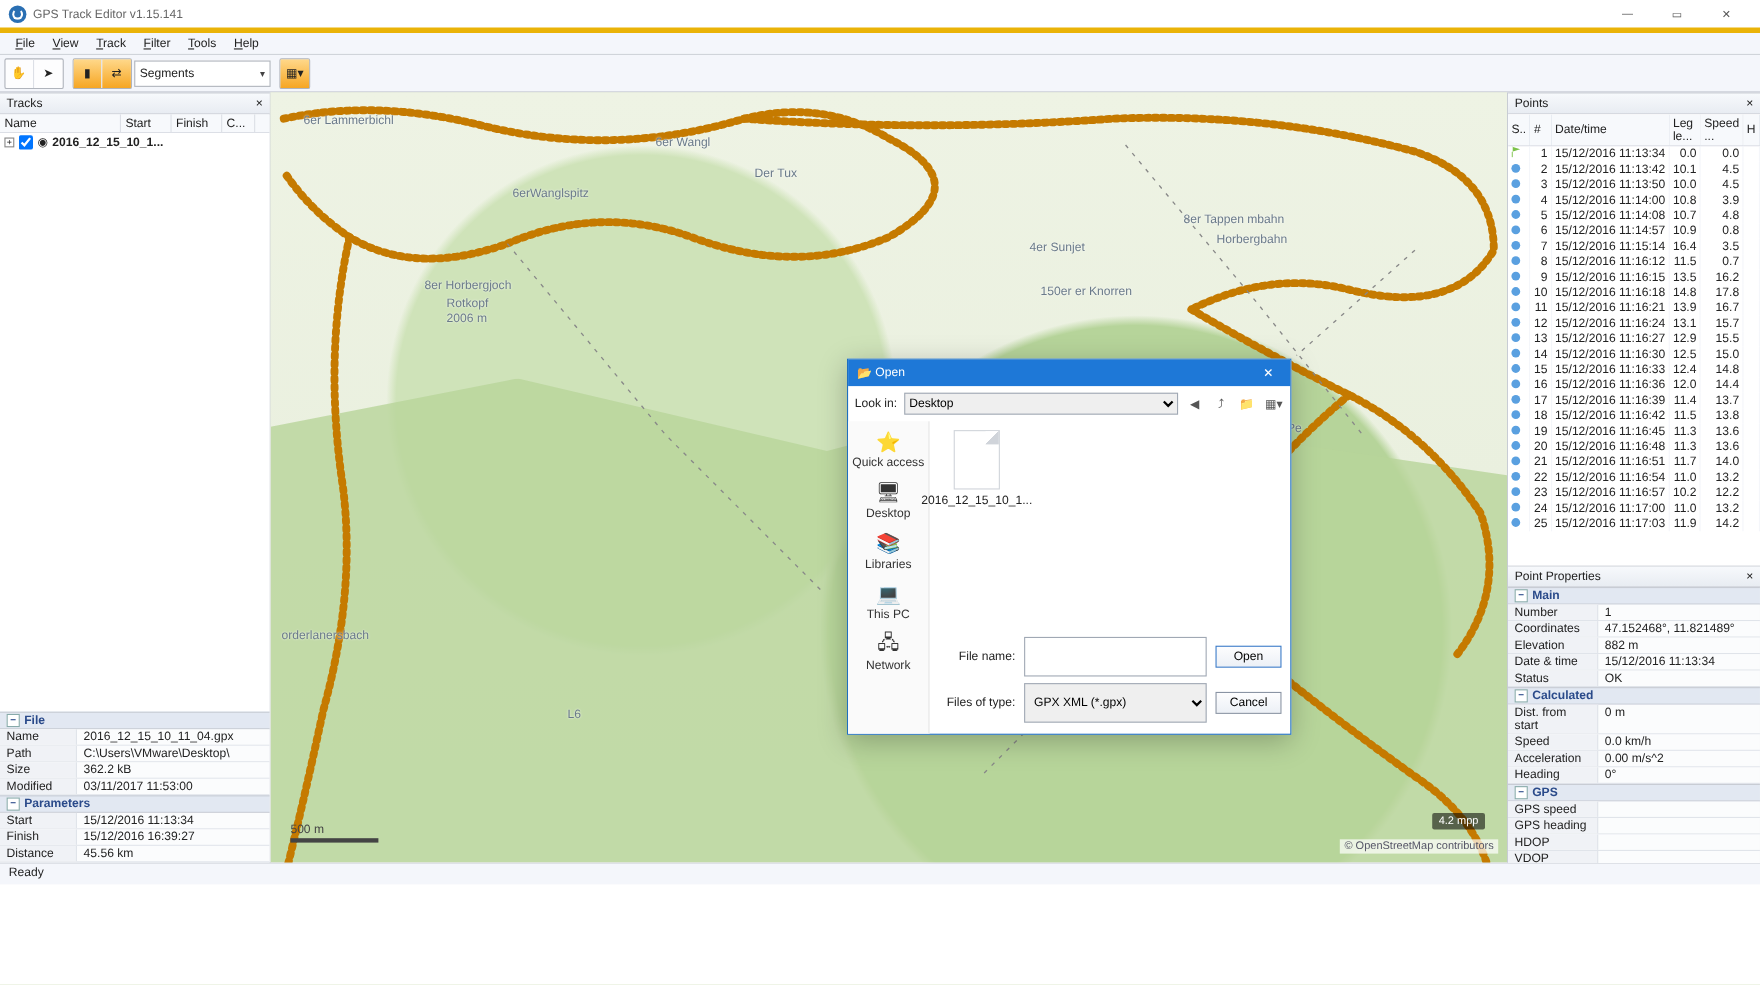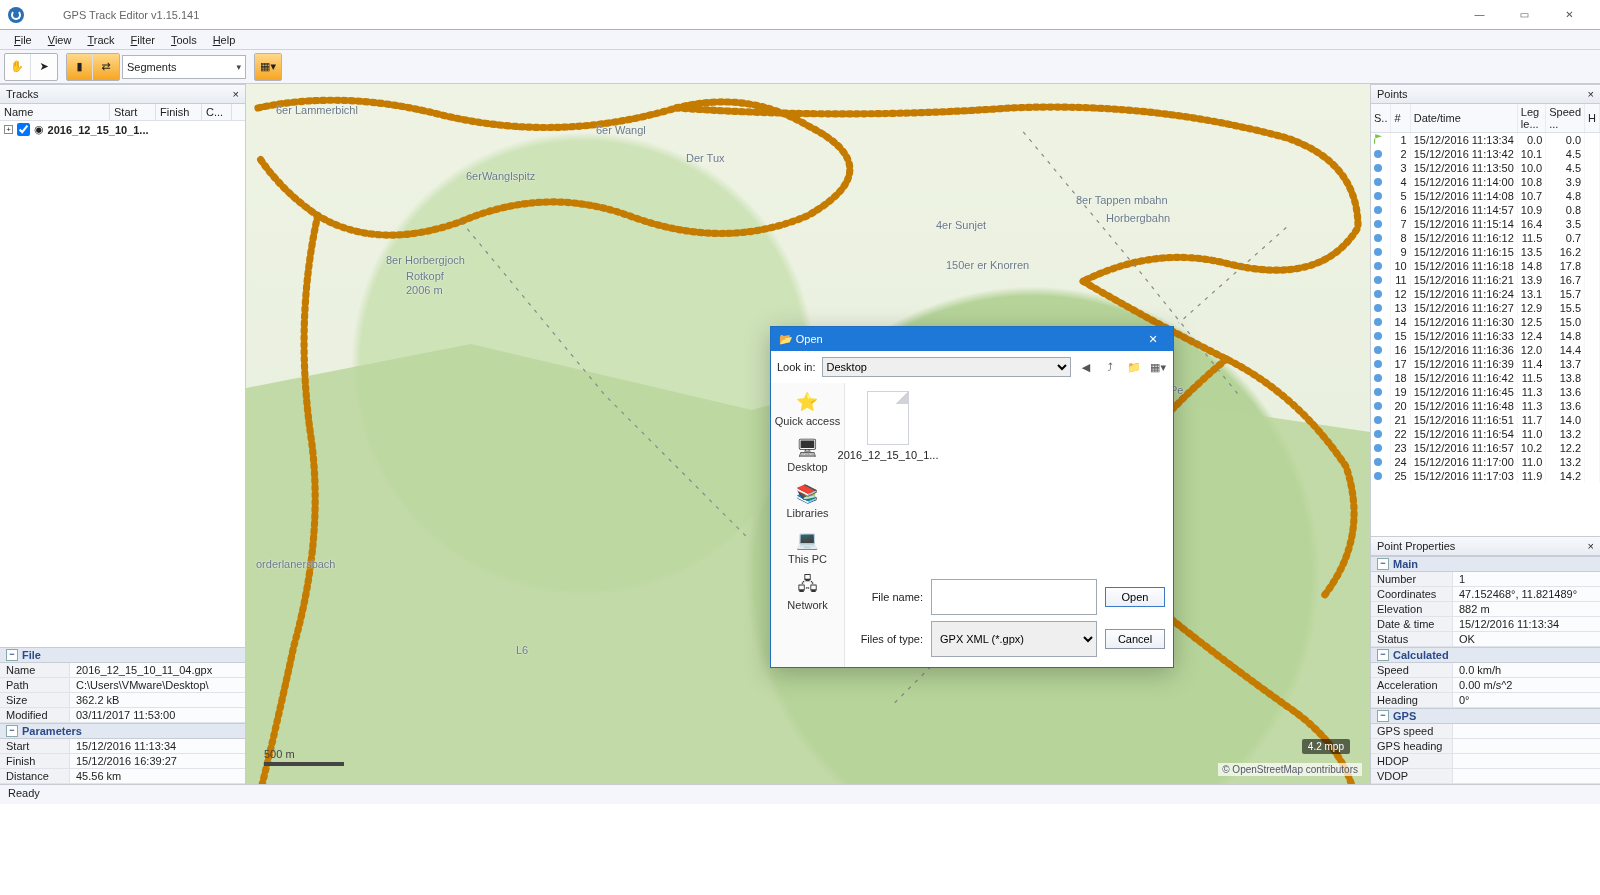--- a/index.html
+++ b/index.html
@@ -1,19 +1,19 @@
 <!DOCTYPE html>
 <html><head>
 <meta charset="utf-8">
 <style>
 * { box-sizing: border-box; margin: 0; padding: 0; font-family: "Segoe UI", Tahoma, sans-serif; font-size: 11px; }
 body { background: #fff; width: 1600px; height: 895px; overflow: hidden; position: relative; color: #222; }
 
 
-.titlebar { height: 30px; background: #fff; border-bottom: 1px solid #eab308; display: flex; align-items: center; padding: 12px 8px; gap: 33px; }
+.titlebar { height: 30px; background: #fff; border-bottom: 5px solid #eab308; display: flex; align-items: center; padding: 12px 8px; }
 .titlebar .app-icon { width: 16px; height: 16px; background: #2a6fb3; border-radius: 50%; margin-right: 6px; position: relative; }
 .titlebar .app-icon::after { content:""; position:absolute; inset:3px; border:2px solid #fff; border-radius:50%; border-top-color:transparent; }
 .titlebar .title { color: #666; flex: 1; }
 .winbtns { display: flex; }
 .winbtn { width: 45px; height: 28px; display: flex; align-items: center; justify-content: center; color: #555; font-size: 10px; }
 
 
 .menubar { height: 20px; display: flex; align-items: center; padding-left: 6px; background: #f4f6fb; border-bottom: 1px solid #d0d4da; }
 .menubar span { padding: 2px 8px; }
 .menubar span u { text-decoration: underline; }
@@ -238,21 +238,21 @@
         <div class="map-label" style="left: 690px; top: 135px;">4er Sunjet</div>
         <div class="map-label" style="left: 140px; top: 170px;">8er Horbergjoch</div>
         <div class="map-label" style="left: 160px; top: 186px;">Rotkopf</div>
         <div class="map-label" style="left: 160px; top: 200px;">2006 m</div>
         <div class="map-label" style="left: 830px; top: 110px;">8er Tappen   mbahn</div>
         <div class="map-label" style="left: 860px; top: 128px;">Horbergbahn</div>
         <div class="map-label" style="left: 700px; top: 175px;">150er   er Knorren</div>
         <div class="map-label" style="left: 905px; top: 270px;">4er</div>
         <div class="map-label" style="left: 905px; top: 300px;">6er Pe</div>
         <div class="map-label" style="left: 860px; top: 320px;">norren</div>
-        <div class="map-label" style="left: 10px; top: 474px;">orderlanersbach</div>
+        <div class="map-label" style="left: 10px; top: 488px;">orderlanersbach</div>
         <div class="map-label" style="left: 270px; top: 560px;">L6</div>
         <div class="map-label" style="left: 540px; top: 545px;">6er Katzenmoos</div>
         <div class="map-label" style="left: 720px; top: 400px;">6er Katzenmoos</div>
         <div class="map-label" style="left: 720px; top: 415px;">Finkenberger Almbahn II</div>
         <div class="map-label" style="left: 800px; top: 535px;">Finkenberger Almbahn II</div>
       </div>
     <div class="map-scale"><span>500 m</span><div class="bar"></div></div>
     <div class="map-mpp">4.2 mpp</div>
     <div class="map-attrib">© OpenStreetMap contributors</div>
 
@@ -555,20 +555,24 @@
         <div class="row">
           <div class="k">Date &amp; time</div>
           <div class="v">15/12/2016 11:13:34</div>
         </div>
         <div class="row">
           <div class="k">Status</div>
           <div class="v">OK</div>
         </div>
         <div class="section">Calculated</div>
         <div class="row">
+          <div class="k">Dist. from start</div>
+          <div class="v">0 m</div>
+        </div>
+        <div class="row">
           <div class="k">Speed</div>
           <div class="v">0.0 km/h</div>
         </div>
         <div class="row">
           <div class="k">Acceleration</div>
           <div class="v">0.00 m/s^2</div>
         </div>
         <div class="row">
           <div class="k">Heading</div>
           <div class="v">0°</div>

